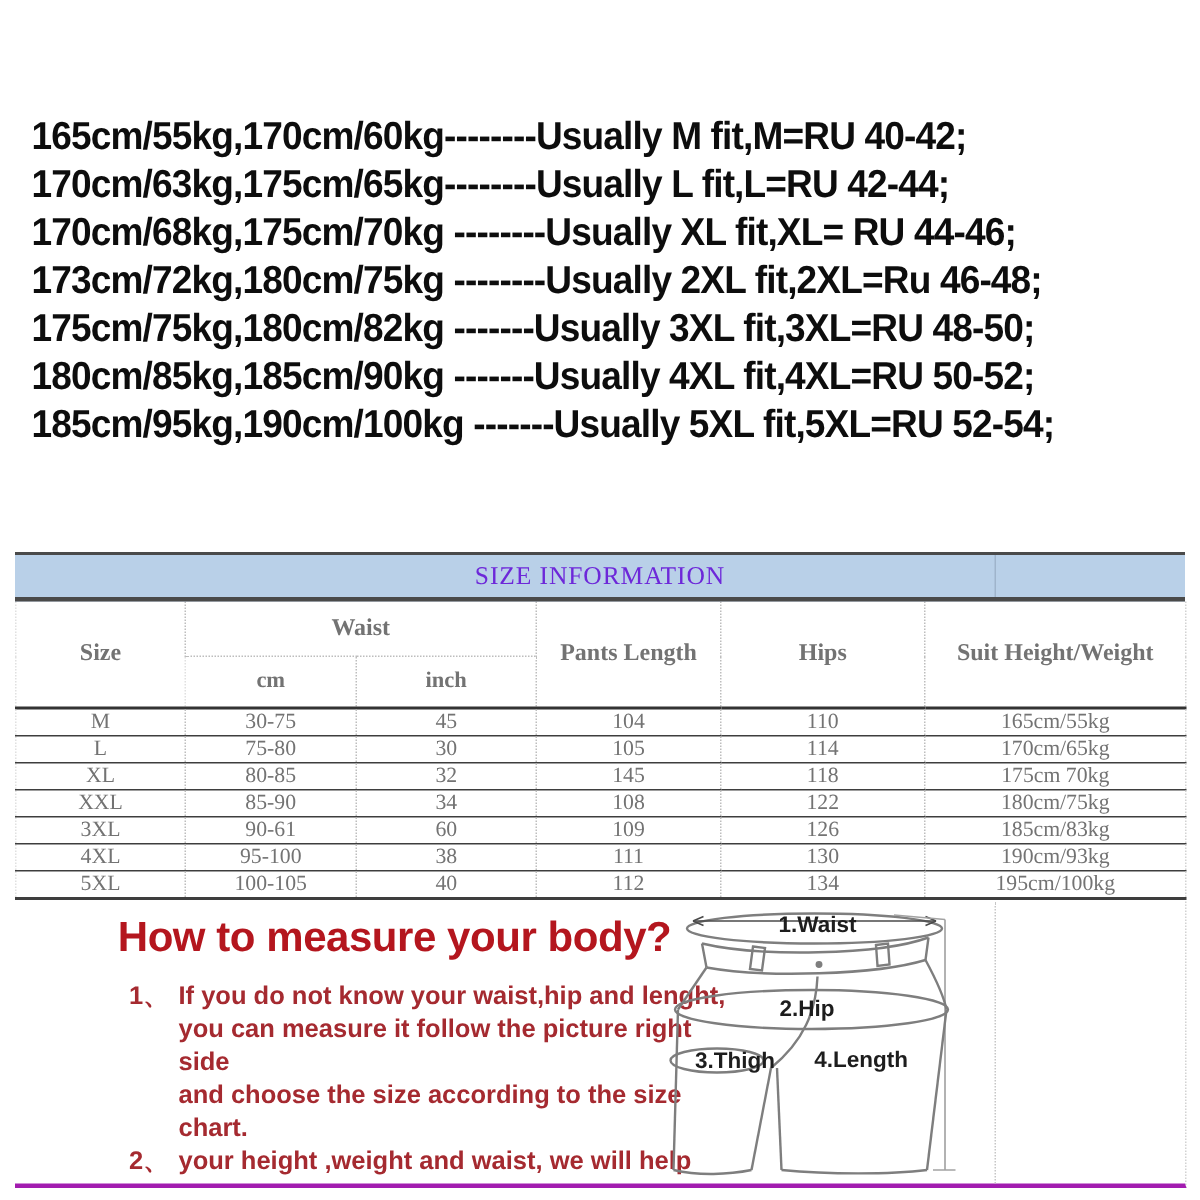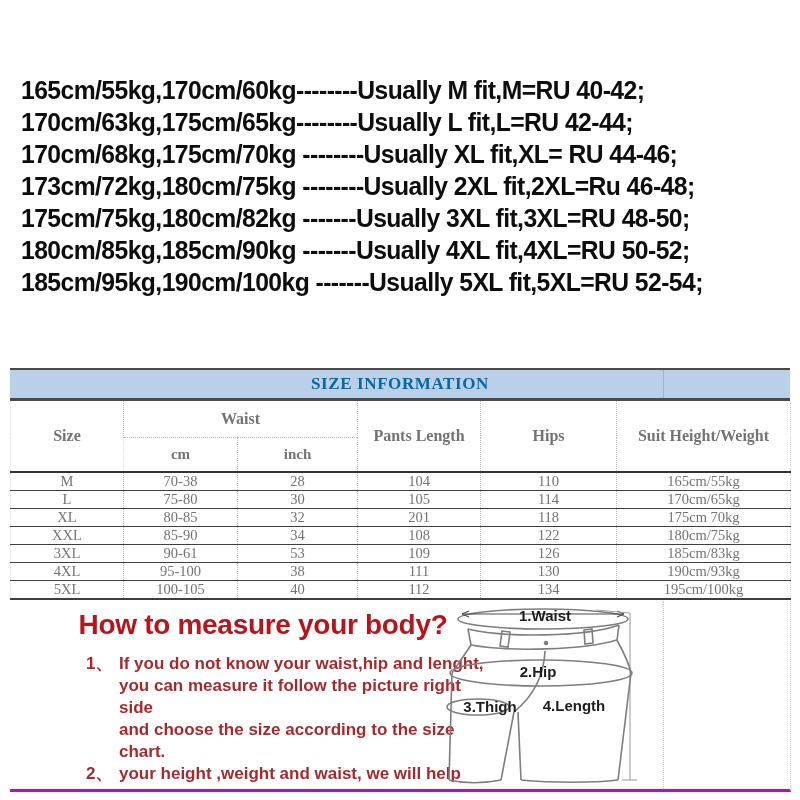--- a/index.html
+++ b/index.html
@@ -15,22 +15,22 @@
     transform:scaleX(0.95);transform-origin:left center;
   }
   
   .table-wrap{position:absolute;left:10px;top:368px;width:780px;}
   .title-bar{
     position:relative;height:28px;background:#badcf0;background:#b9d0e8;
     border-top:2px solid #4a4a4a;border-bottom:3px solid #4a4a4a;
     display:flex;align-items:center;justify-content:center;
   }
   .title-bar .title{
-    font-family:"Liberation Serif",serif;font-weight:700;font-size:17px;
-    letter-spacing:0.6px;color:#0369a1;
+    font-family:"Liberation Serif",serif;font-weight:400;font-size:17px;
+    letter-spacing:0.6px;color:#6d28d9;
   }
   .title-divider{position:absolute;top:0;bottom:0;left:653px;width:1px;background:#9fb4cb;}
   table.size-grid{width:780px;border-collapse:collapse;table-layout:fixed;}
   .size-grid th,.size-grid td{
     padding:0;text-align:center;vertical-align:middle;
     font-family:"Liberation Serif",serif;color:#737373;
     border-left:1px dotted #bdbdbd;
   }
   .size-grid th:last-child,.size-grid td:last-child{border-right:1px dotted #d2d2d2;}
   .size-grid th:first-child,.size-grid td:first-child{border-left:1px dotted #e0e0e0;}
@@ -103,54 +103,54 @@
           <th rowspan="2">Suit Height/Weight</th>
         </tr>
         <tr class="r2">
           <th>cm</th>
           <th>inch</th>
         </tr>
       </thead>
       <tbody>
         <tr>
           <td>M</td>
-          <td>70-38</td>
-          <td>28</td>
+          <td>30-75</td>
+          <td>45</td>
           <td>104</td>
           <td>110</td>
           <td>165cm/55kg</td>
         </tr>
         <tr>
           <td>L</td>
           <td>75-80</td>
           <td>30</td>
           <td>105</td>
           <td>114</td>
           <td>170cm/65kg</td>
         </tr>
         <tr>
           <td>XL</td>
           <td>80-85</td>
           <td>32</td>
-          <td>201</td>
+          <td>145</td>
           <td>118</td>
           <td>175cm 70kg</td>
         </tr>
         <tr>
           <td>XXL</td>
           <td>85-90</td>
           <td>34</td>
           <td>108</td>
           <td>122</td>
           <td>180cm/75kg</td>
         </tr>
         <tr>
           <td>3XL</td>
           <td>90-61</td>
-          <td>53</td>
+          <td>60</td>
           <td>109</td>
           <td>126</td>
           <td>185cm/83kg</td>
         </tr>
         <tr>
           <td>4XL</td>
           <td>95-100</td>
           <td>38</td>
           <td>111</td>
           <td>130</td>

